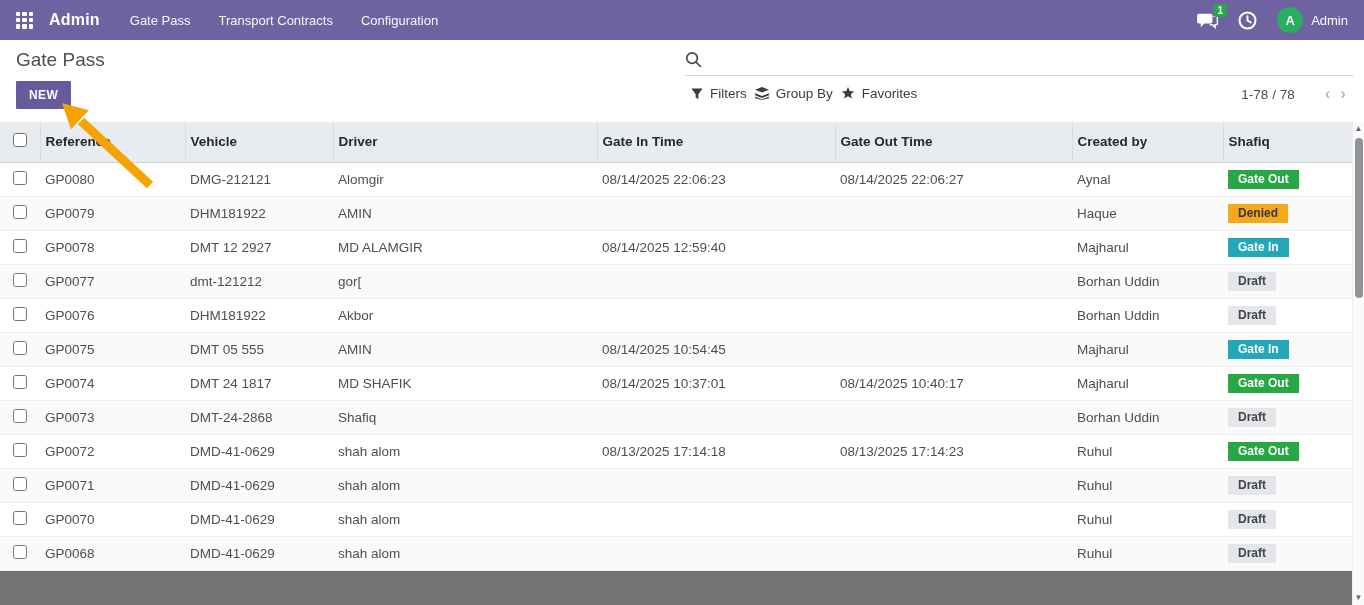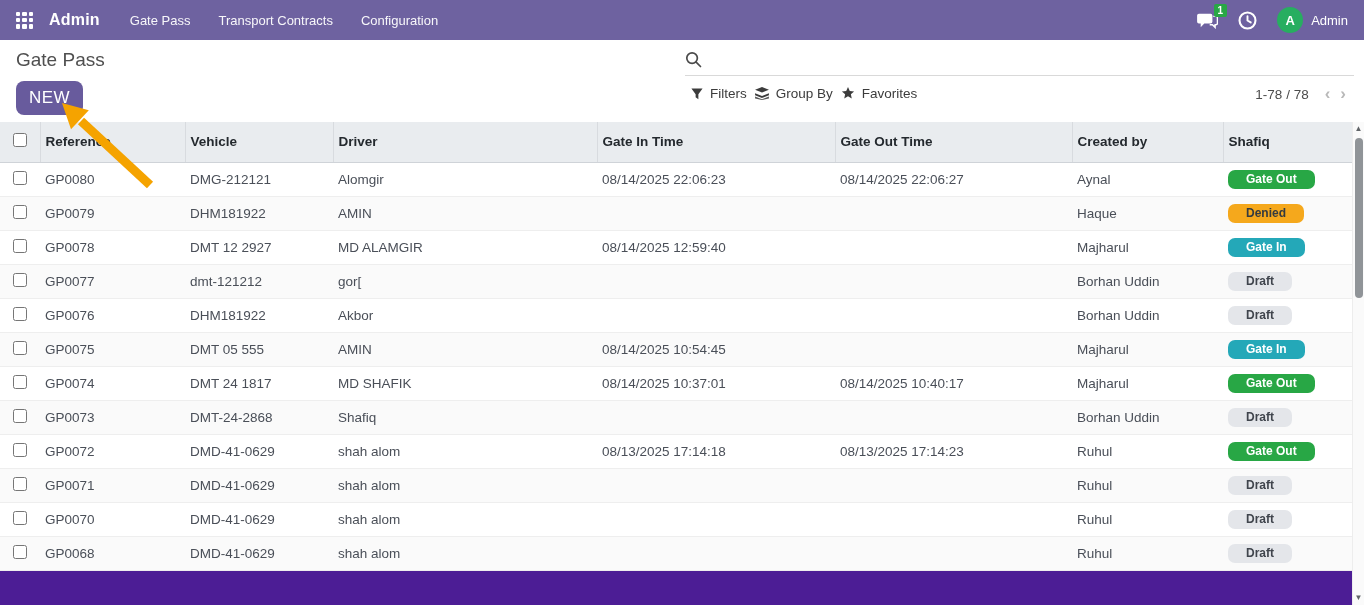--- a/index.html
+++ b/index.html
@@ -1,59 +1,59 @@
 <!DOCTYPE html>
 <html><head>
 <meta charset="utf-8">
 <style>
   * { margin:0; padding:0; box-sizing:border-box; }
   html,body { width:1364px; height:605px; overflow:hidden; font-family:"Liberation Sans", sans-serif; background:#fff; }
-  #app { position:relative; width:1364px; height:605px; background:#4c1d95; }
+  #app { position:relative; width:1364px; height:605px; background:#737373; }
 
   
   .navbar { position:absolute; top:0; left:0; right:0; height:40px; background:#6e62a0; display:flex; align-items:center; padding:0 16px; color:#fff; }
   .apps-icon { width:17px; height:17px; display:grid; grid-template-columns:repeat(3,1fr); gap:2px; margin-right:16px; cursor:pointer; }
   .apps-icon div { background:#fff; border-radius:1px; }
   .app-name { font-size:16px; font-weight:700; margin-right:30px; cursor:pointer; letter-spacing:.2px; }
   .nav-menu { display:flex; gap:28px; font-size:13px; }
   .nav-menu span { cursor:pointer; opacity:.95; }
   .systray { margin-left:auto; display:flex; align-items:center; gap:20px; }
   .icon-btn { position:relative; cursor:pointer; display:flex; align-items:center; }
   .msg-badge { position:absolute; top:-7px; right:-9px; background:#28a745; color:#fff; font-size:10px; font-weight:700; padding:1px 4px; border-radius:2px; line-height:11px; }
   .avatar { width:26px; height:26px; border-radius:50%; background:#27ae60; color:#fff; font-size:13px; font-weight:700; display:flex; align-items:center; justify-content:center; }
   .user-wrap { display:flex; align-items:center; gap:8px; cursor:pointer; font-size:13px; }
 
   
   .control { position:absolute; top:40px; left:0; right:0; height:82px; background:#fff; }
   .view-title { position:absolute; left:16px; top:9px; font-size:19px; color:#4f4f4f; }
   .search-wrap { position:absolute; left:685px; right:10px; top:4px; height:32px; border-bottom:1px solid #d9d9d9; display:flex; align-items:center; }
   .search-input { flex:1; border:none; outline:none; font-size:13px; color:#333; font-family:"Liberation Sans",sans-serif; background:transparent; }
   .search-input::placeholder { color:#8f8f8f; }
-  .btn-new { position:absolute; left:16px; top:41px; background:#685b9d; color:#fff; border:none; border-radius:8px; font-size:17px; font-weight:400; padding:7px 13px; letter-spacing:.4px; cursor:pointer; font-family:"Liberation Sans",sans-serif; }
+  .btn-new { position:absolute; left:16px; top:41px; background:#685b9d; color:#fff; border:none; border-radius:1px; font-size:12px; font-weight:700; padding:7px 13px; letter-spacing:.4px; cursor:pointer; font-family:"Liberation Sans",sans-serif; }
   .filterbar { position:absolute; left:691px; top:46px; display:flex; align-items:center; gap:8px; font-size:13.5px; color:#3c3c3c; }
   .filter-item { display:flex; align-items:center; gap:7px; cursor:pointer; font-weight:400; }
-  .pager { position:absolute; right:18px; top:46px; display:flex; align-items:center; gap:16px; }
+  .pager { position:absolute; right:18px; top:46px; display:flex; align-items:center; gap:30px; }
   .pager-value { font-size:13.5px; color:#4c4c4c; cursor:pointer; }
   .pager-nav { display:flex; gap:10px; }
   .chev { font-size:17px; color:#b9b9b9; cursor:pointer; line-height:16px; font-weight:700; }
 
   
   .table-zone { position:absolute; top:122px; left:0; width:1352px; }
   table { border-collapse:collapse; table-layout:fixed; width:1352px; }
   col.c-cb{width:40px} col.c-ref{width:145px} col.c-veh{width:148px} col.c-drv{width:264px}
   col.c-gin{width:238px} col.c-gout{width:237px} col.c-cre{width:151px} col.c-st{width:129px}
   thead th { background:#e9ecef; height:40px; font-size:13.5px; font-weight:700; color:#24292e; text-align:left; padding:0 4px 0 5px; border-right:1px solid #d8dbdf; border-bottom:1px solid #cfd3d8; overflow:hidden; white-space:nowrap; }
   thead th:last-child { border-right:none; }
   thead th.cb-cell { border-right:1px solid #d8dbdf; }
   tbody td { height:34px; font-size:13.5px; color:#4a4f58; padding:0 4px 0 5px; border-bottom:1px solid #eeeeee; white-space:nowrap; overflow:hidden; }
   tbody tr { cursor:pointer; background:#fff; }
   tbody tr:nth-child(even) { background:#fafafa; }
   .cb-cell { text-align:center; padding:0 !important; }
   input[type=checkbox] { width:14px; height:14px; accent-color:#6e62a0; cursor:pointer; }
-  .badge { display:inline-block; padding:3px 18px 4px; border-radius:7px; font-size:12px; font-weight:700; line-height:12px; }
+  .badge { display:inline-block; padding:3px 10px 4px; border-radius:0; font-size:12px; font-weight:700; line-height:12px; }
 
   
   .scrollbar { position:absolute; top:122px; right:0; width:12px; height:483px; background:#fafafa; border-left:1px solid #ededed; }
   .sb-arrow { position:absolute; left:0; width:11px; height:14px; color:#606468; font-size:8px; text-align:center; line-height:14px; cursor:pointer; }
   .sb-up { top:0; } .sb-down { bottom:0; }
   .sb-thumb { position:absolute; left:2px; top:16px; width:8px; height:160px; background:#909498; border-radius:5px; cursor:pointer; }
 
   
   .annot { position:absolute; left:40px; top:98px; width:125px; height:100px; pointer-events:none; }
 

